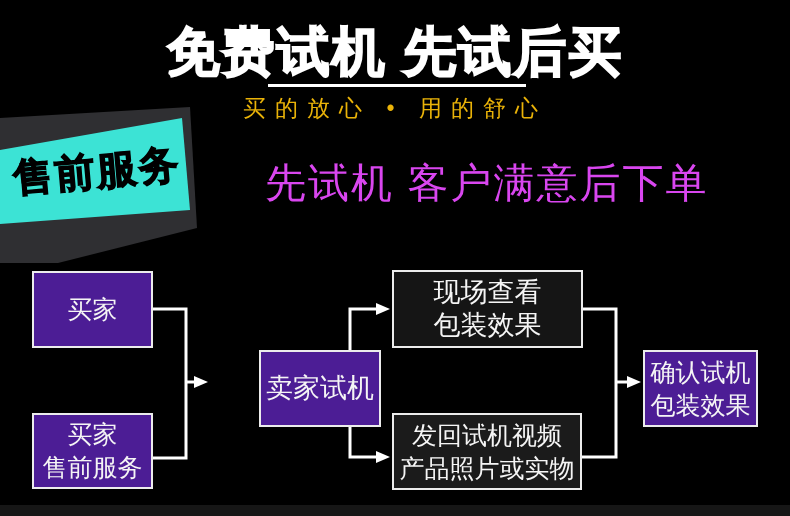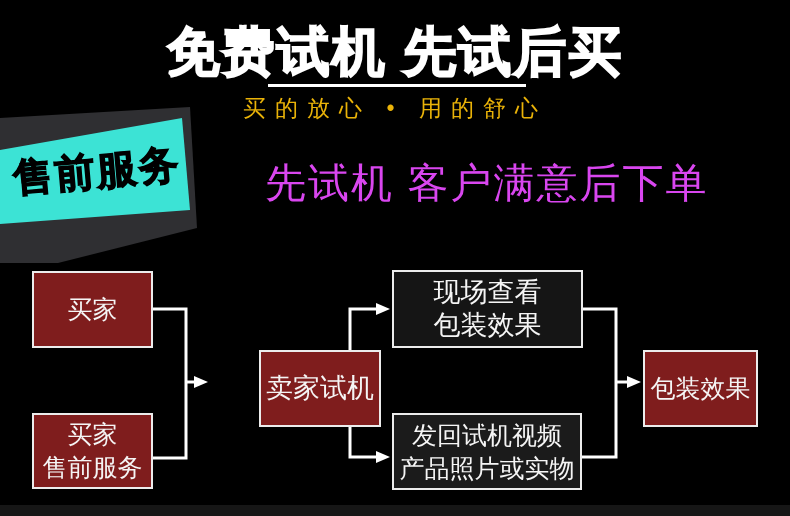--- a/index.html
+++ b/index.html
@@ -33,21 +33,21 @@
     color:#000;font-size:40px;font-weight:900;-webkit-text-stroke:1.2px #000;
     letter-spacing:2px;transform:rotate(-5deg);transform-origin:left center;white-space:pre;
   }
   .headline{
     position:absolute;left:233px;top:156px;width:480px;
     color:#d946ef;font-size:41px;font-weight:500;letter-spacing:2px;white-space:pre;margin-left:32px;
   }
   
   .connectors{position:absolute;left:0;top:0;width:790px;height:516px;}
   .node{
-    position:absolute;box-sizing:border-box;border:2px solid #ececec;background:#7f1d1d;
+    position:absolute;box-sizing:border-box;border:2px solid #ececec;background:#4c1d95;
     display:flex;flex-direction:column;align-items:center;justify-content:center;
     color:#f5f5f5;font-size:25px;line-height:33px;text-align:center;white-space:nowrap;
   }
   .n1{left:32px;top:271px;width:121px;height:77px;}
   .n2{left:32px;top:413px;width:121px;height:76px;}
   .n3{left:213px;top:350px;width:122px;height:77px;font-size:27px;margin-left:46px;}
   .n4{left:392px;top:270px;width:191px;height:78px;background:#151515;font-size:27px;}
   .n5{left:392px;top:413px;width:190px;height:77px;background:#1b1b1b;}
   .n6{left:643px;top:350px;width:115px;height:77px;}
   .bottom-strip{position:absolute;left:0;top:505px;width:790px;height:11px;background:#161616;}
@@ -98,17 +98,18 @@
     <span>现场查看</span>
     <span>包装效果</span>
   </div>
 
   <div class="node n5">
     <span>发回试机视频</span>
     <span>产品照片或实物</span>
   </div>
 
   <div class="node n6">
+    <span>确认试机</span>
     <span>包装效果</span>
   </div>
 
   <div class="bottom-strip"></div>
 </div>
 
 </body></html>

